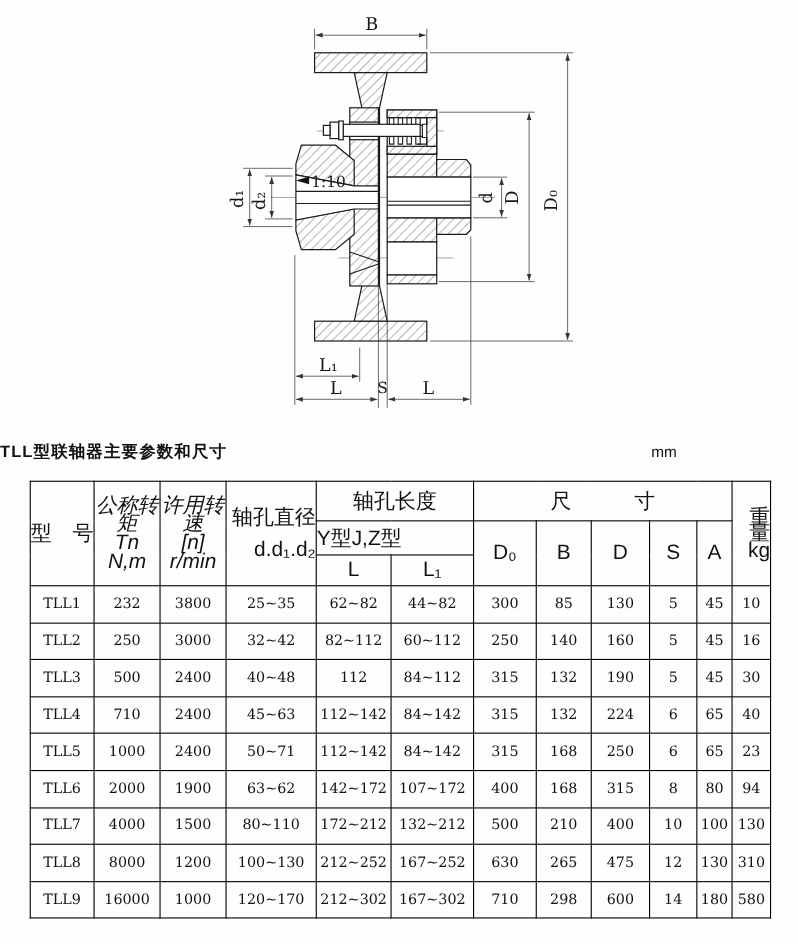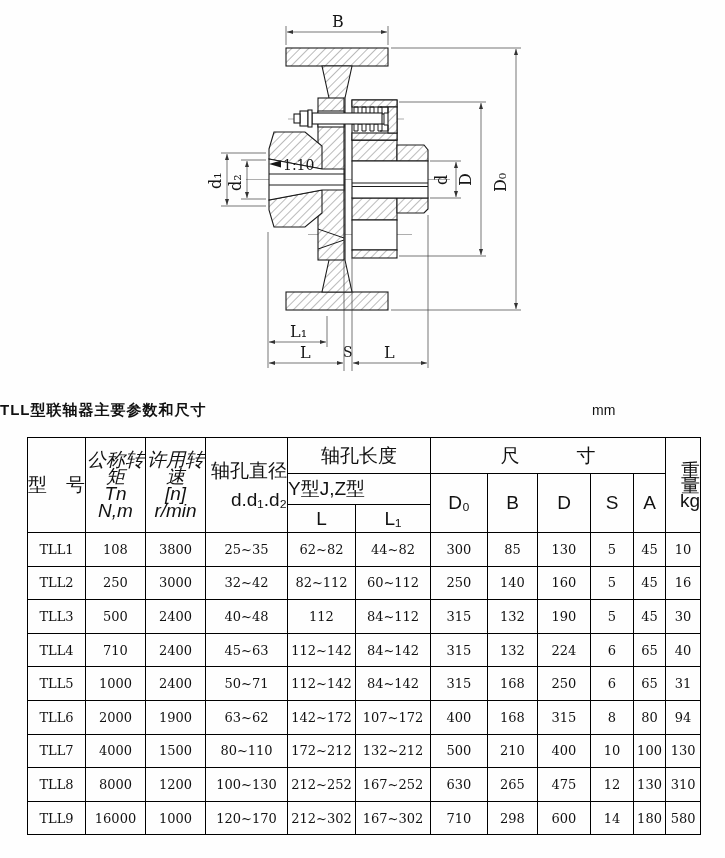--- a/index.html
+++ b/index.html
@@ -204,21 +204,21 @@
         <th rowspan="2">A</th>
       </tr>
       <tr class="hrow3">
         <th>L</th>
         <th>L₁</th>
       </tr>
     </thead>
     <tbody>
         <tr>
           <td>TLL1</td>
-          <td>108</td>
+          <td>232</td>
           <td>3800</td>
           <td>25~35</td>
           <td>62~82</td>
           <td>44~82</td>
           <td>300</td>
           <td>85</td>
           <td>130</td>
           <td>5</td>
           <td>45</td>
           <td>10</td>
@@ -270,21 +270,21 @@
           <td>1000</td>
           <td>2400</td>
           <td>50~71</td>
           <td>112~142</td>
           <td>84~142</td>
           <td>315</td>
           <td>168</td>
           <td>250</td>
           <td>6</td>
           <td>65</td>
-          <td>31</td>
+          <td>23</td>
         </tr>
         <tr>
           <td>TLL6</td>
           <td>2000</td>
           <td>1900</td>
           <td>63~62</td>
           <td>142~172</td>
           <td>107~172</td>
           <td>400</td>
           <td>168</td>

